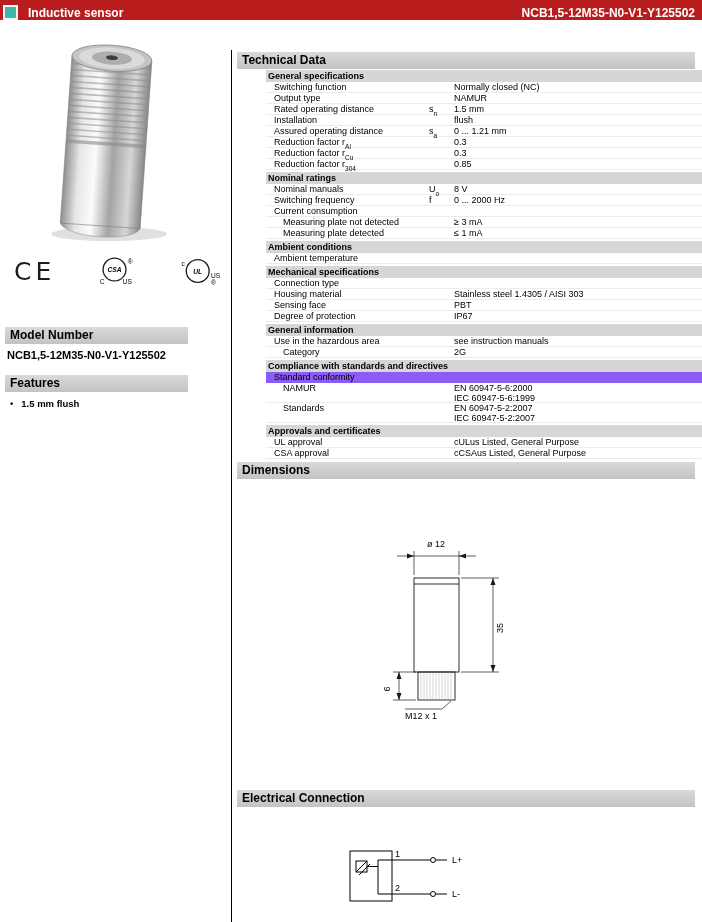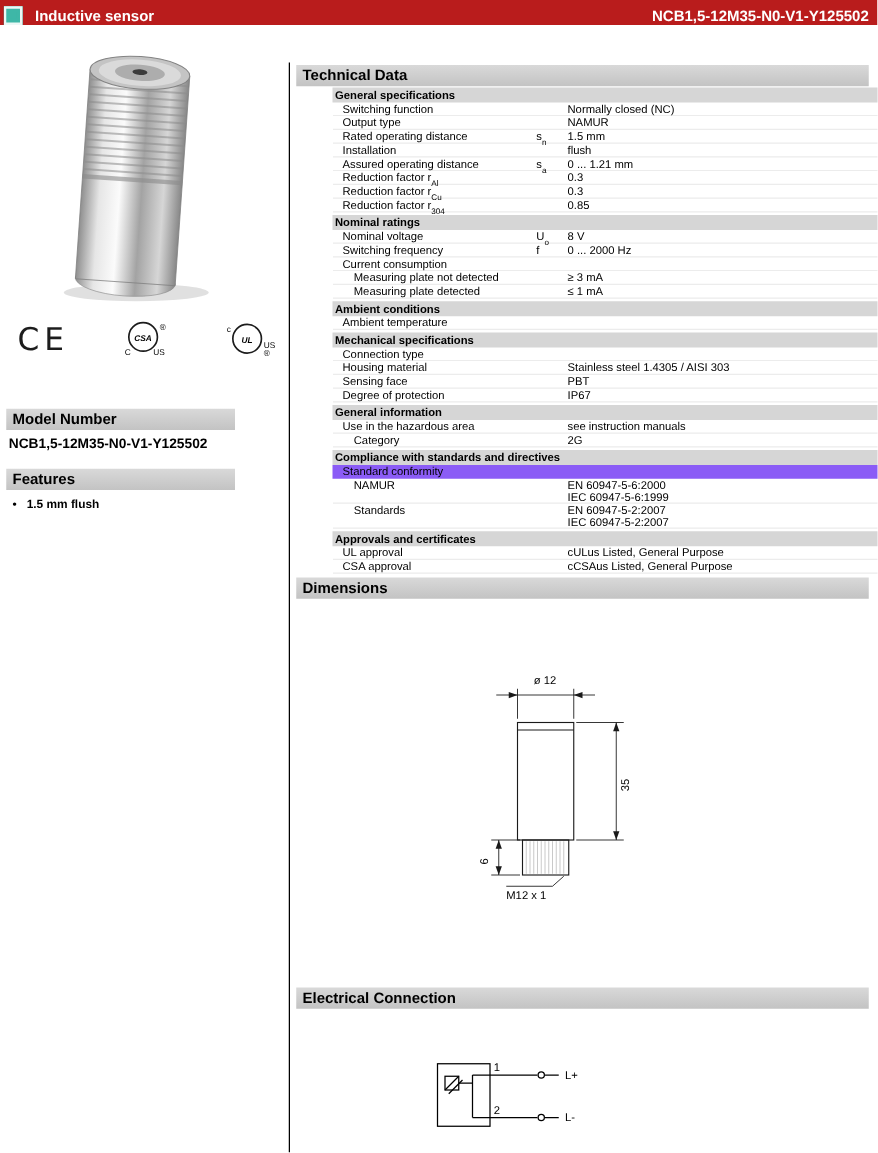--- a/index.html
+++ b/index.html
@@ -181,21 +181,21 @@
       <div class="tsym"></div>
       <div class="tval"><span>0.3</span></div>
     </div>
     <div class="trow">
       <div class="tlabel"><span>Reduction factor r</span><sub>304</sub></div>
       <div class="tsym"></div>
       <div class="tval"><span>0.85</span></div>
     </div>
     <div class="band">Nominal ratings</div>
     <div class="trow">
-      <div class="tlabel"><span>Nominal voltage</span></div>
+      <div class="tlabel"><span>Nominal manuals</span></div>
       <div class="tsym"><span>U</span><sub>o</sub></div>
       <div class="tval"><span>8 V</span></div>
     </div>
     <div class="trow">
       <div class="tlabel"><span>Switching frequency</span></div>
       <div class="tsym"><span>f</span></div>
       <div class="tval"><span>0 ... 2000 Hz</span></div>
     </div>
     <div class="trow">
       <div class="tlabel"><span>Current consumption</span></div>

